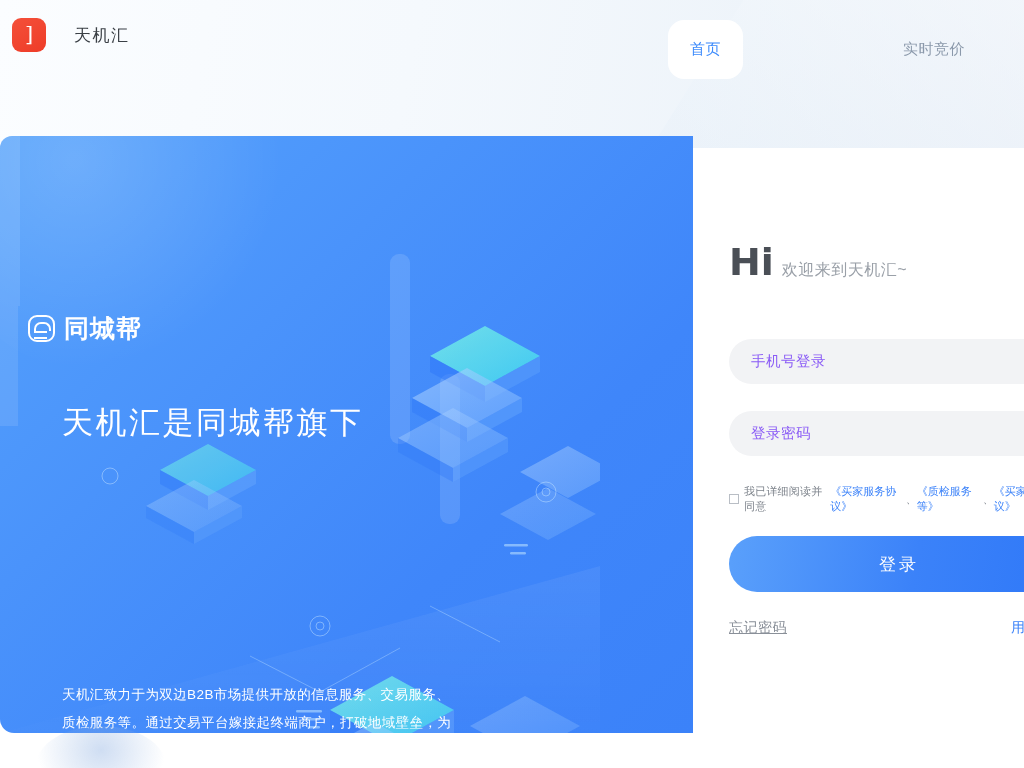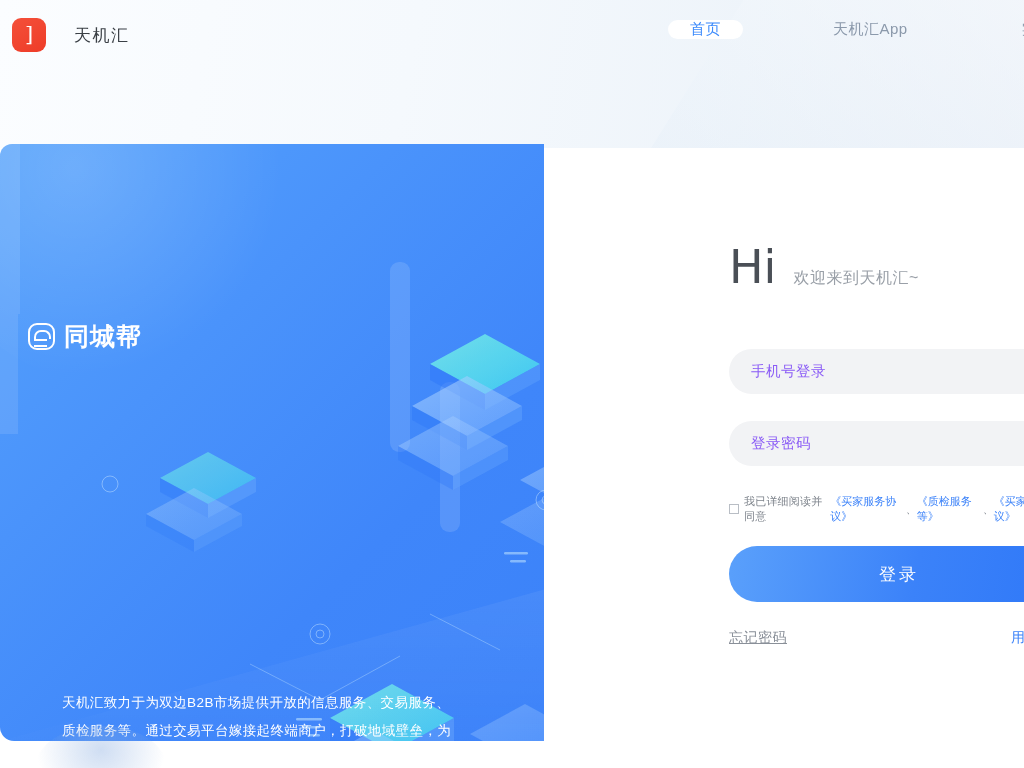--- a/index.html
+++ b/index.html
@@ -31,29 +31,29 @@
     display:flex; align-items:center; justify-content:center;
     color:#fff; font-size:21px; line-height:1; font-weight:400;
     font-family:"DejaVu Serif",serif; padding-bottom:2px;
   }
   .brand-name {
     margin-left:28px; font-size:17px; color:#3a3f45; letter-spacing:1.5px;
   }
   .nav { position:absolute; left:668px; top:20px; display:flex; align-items:center; }
   .nav-item {
     font-size:15px; color:#8b99ab; white-space:nowrap;
-    padding:0 22px; border-radius:16px; letter-spacing:.5px;
+    padding:20px 22px; border-radius:16px; letter-spacing:.5px;
   }
   .nav-item.active { background:#ffffff; color:#3b8afc; }
   .nav-gap { width:68px; }
   .nav-gap2 { width:70px; }
 
   
   .panel {
-    position:absolute; left:0; top:144px; width:544px; height:597px;
+    position:absolute; left:0; top:136px; width:693px; height:597px;
     border-radius:12px 0 0 14px;
     background:linear-gradient(135deg,#55a2fb 0%,#4a93fb 35%,#3f86fa 68%,#3b82f9 100%);
     overflow:hidden;
   }
   .panel-blob {
     position:absolute; left:-70px; top:-120px; width:360px; height:360px;
     border-radius:50%;
     background:radial-gradient(circle at 40% 40%,rgba(255,255,255,.16),rgba(255,255,255,0) 68%);
   }
   .bars { position:absolute; left:0; top:0; width:100%; height:100%; }
@@ -92,24 +92,24 @@
   .panel-shadow {
     position:absolute; left:36px; top:726px; width:130px; height:80px;
     border-radius:50%;
     background:radial-gradient(ellipse at 50% 30%,rgba(140,175,225,.42),rgba(255,255,255,0) 70%);
   }
 
   
   .login { position:absolute; left:729px; top:240px; width:340px; }
   .hi-row { display:flex; align-items:baseline; }
   .hi {
-    font-size:46px; color:#4a4f56; font-weight:400; letter-spacing:0px;
+    font-size:38px; color:#4a4f56; font-weight:700; letter-spacing:0px;
     font-family:"DejaVu Sans",sans-serif;
   }
-  .hi-sub { margin-left:17px; font-size:16px; color:#9aa0a8; letter-spacing:.5px; }
+  .hi-sub { margin-left:8px; font-size:16px; color:#9aa0a8; letter-spacing:.5px; }
   .field {
     margin-top:0; height:45px; width:340px; border-radius:23px;
     background:#f2f3f5; display:flex; align-items:center; padding:0 22px;
   }
   .field-ph { font-size:14.5px; color:#8b5cf6; letter-spacing:.5px; }
   #field-phone { margin-top:55px; }
   #field-pass { margin-top:27px; }
   .agree { margin-top:28px; display:flex; align-items:center; font-size:11px; }
   .cbox {
     width:10px; height:10px; border:1px solid #b9bec5; background:#fff;
@@ -136,21 +136,20 @@
   <div class="header">
     <div class="header-sheen"></div>
     <div class="header-inner">
       <div class="brand">
         <div class="brand-logo">]</div>
         <div class="brand-name">天机汇</div>
       </div>
       <div class="nav">
         <div class="nav-item active">首页</div>
         <div class="nav-gap"></div>
-        <div class="nav-item">天机汇App</div>
         <div class="nav-gap2"></div>
         <div class="nav-item">实时竞价</div>
       </div>
     </div>
   </div>
 
   <div class="panel">
     <div class="panel-blob"></div>
 
     <div class="bars">
@@ -254,20 +253,21 @@
         </g>
         <polygon points="0,597 600,430 600,597" fill="url(#fade)" opacity=".35"></polygon>
       </g>
     </svg>
 
     <div class="panel-logo">
       <div class="pl-icon"></div>
       <div class="pl-text">同城帮</div>
     </div>
 
+    <div class="panel-h1">天机汇是同城帮旗下</div>
     <div class="panel-p">天机汇致力于为双边B2B市场提供开放的信息服务、交易服务、质检服务等。通过交易平台嫁接起终端商户，打破地域壁垒，为更多的商户，提供更高效、更放心的交易服务，解决线下交易痛点，让二手生意更好做!</div>
   </div>
   <div class="panel-shadow"></div>
 
   <div class="login">
     <div class="hi-row">
       <div class="hi">Hi</div>
       <div class="hi-sub">欢迎来到天机汇~</div>
     </div>
 

